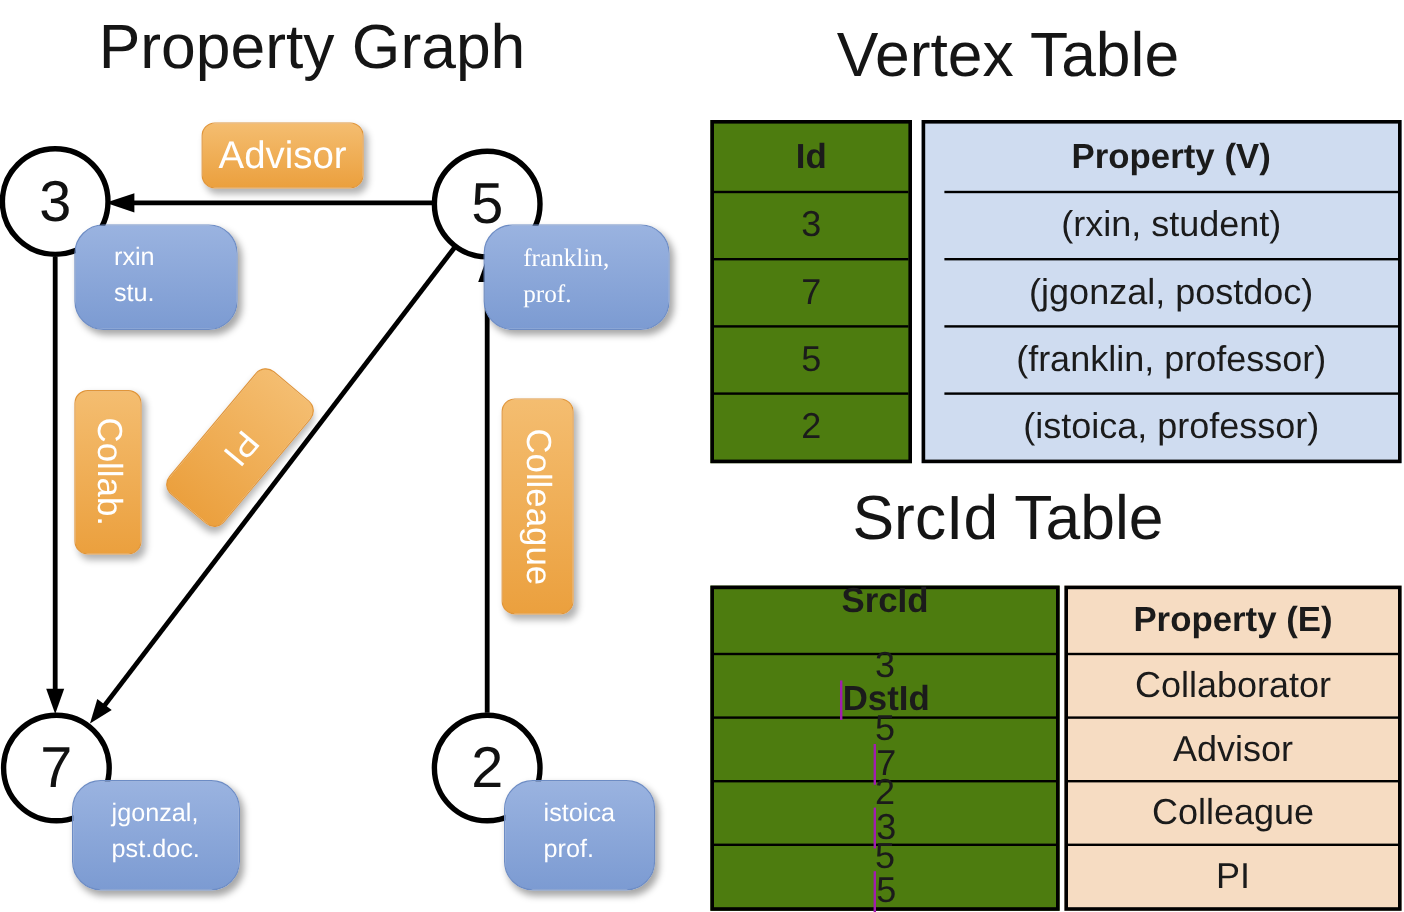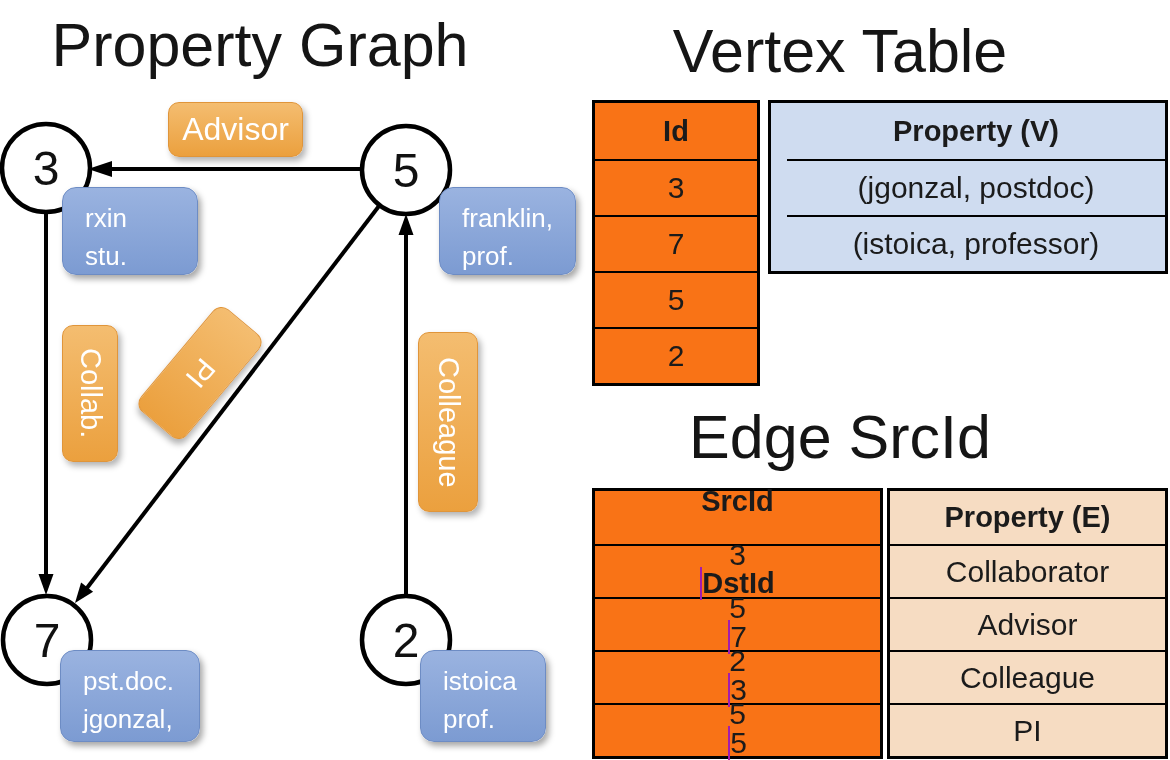--- a/index.html
+++ b/index.html
@@ -2,54 +2,54 @@
 <html><head>
 <meta charset="utf-8">
 <style>
   html,body{margin:0;padding:0;}
   body{
     width:1170px;height:760px;position:relative;background:#ffffff;
     font-family:"Liberation Sans", sans-serif;color:#1b1b1b;overflow:hidden;
   }
   .abs{position:absolute;}
   
-  .big-title{font-size:61px;font-weight:300;letter-spacing:0px;text-align:center;color:#151515;white-space:nowrap;}
+  .big-title{font-size:52px;font-weight:300;letter-spacing:0px;text-align:center;color:#151515;white-space:nowrap;}
   #graph-title{top:10px;left:10px;width:500px;}
   #vertex-title{top:16px;left:580px;width:520px;}
   #edge-title{top:402px;left:580px;width:520px;}
   
   #graph-svg{top:0;left:0;}
   .node-label{
     width:90px;height:90px;display:flex;align-items:center;justify-content:center;
     font-size:48px;color:#111;font-weight:300;
   }
   .prop-box{
     background:linear-gradient(180deg,#9ab3e0 0%,#7c9bd2 100%);
-    border:1px solid #6d8cc4;border-radius:14px;
+    border:1px solid #6d8cc4;border-radius:24px;
     box-shadow:3px 4px 6px rgba(0,0,0,0.35);
-    color:#ffffff;font-size:26px;line-height:1.45;
-    padding:12px 10px 10px 22px;box-sizing:border-box;
+    color:#ffffff;font-size:21px;line-height:1.45;
+    padding:12px 10px 10px 32px;box-sizing:border-box;
   }
   .edge-label{
     background:linear-gradient(180deg,#f4bd70 0%,#eba03e 100%);
     border:1px solid #e0953a;border-radius:11px;
     box-shadow:3px 4px 6px rgba(0,0,0,0.3);
     color:#ffffff;display:flex;align-items:center;justify-content:center;
     box-sizing:border-box;
   }
   #advisor-box{left:168px;top:102px;width:135px;height:55px;font-size:32px;}
   #collab-box{left:62px;top:325px;width:56px;height:137px;font-size:29px;writing-mode:vertical-rl;}
   #colleague-box{left:418px;top:332px;width:60px;height:180px;font-size:29px;writing-mode:vertical-rl;}
   #pi-box{left:170px;top:306px;width:60px;height:134px;font-size:29px;writing-mode:vertical-rl;transform:rotate(40deg);}
   #rxin-box{left:62px;top:187px;width:136px;height:88px;}
-  #franklin-box{left:439px;top:187px;width:137px;height:88px;}
+  #franklin-box{left:403px;top:187px;width:155px;height:88px;font-family:Liberation Serif, serif;}
   #jgonzal-box{left:60px;top:650px;width:140px;height:92px;}
   #istoica-box{left:420px;top:650px;width:126px;height:92px;}
   
-  .tbl{border:3px solid #000;box-sizing:border-box;background:#f97316;}
+  .tbl{border:3px solid #000;box-sizing:border-box;background:#4d7c0f;}
   .tbl .row{height:54px;display:flex;align-items:center;justify-content:center;
     font-size:30px;border-top:2px solid #000;box-sizing:border-box;}
   .tbl .row:first-child{border-top:none;}
   .tbl .row.hdr{font-weight:bold;font-size:29px;}
   .tbl .cell{flex:1;height:100%;display:flex;align-items:center;justify-content:center;box-sizing:border-box;}
   .tbl .cell + .cell{border-left:2px solid #a21caf;}
   #vt-id{left:592px;top:100px;width:168px;}
   #vt-prop{left:768px;top:100px;width:400px;padding-left:16px;}
   #vt-id .row{height:56px;}
   #vt-prop .row{height:56px;}
@@ -102,44 +102,46 @@
 
 <div class="abs prop-box" id="rxin-box">
   <div>rxin</div>
   <div>stu.</div>
 </div>
 <div class="abs prop-box" id="franklin-box">
   <div>franklin,</div>
   <div>prof.</div>
 </div>
 <div class="abs prop-box" id="jgonzal-box">
+  <div>jgonzal,</div>
   <div>pst.doc.</div>
-  <div>jgonzal,</div>
 </div>
 <div class="abs prop-box" id="istoica-box">
   <div>istoica</div>
   <div>prof.</div>
 </div>
 
 <div class="abs big-title" id="vertex-title">Vertex Table</div>
 
 <div class="abs tbl" id="vt-id">
   <div class="row hdr">Id</div>
   <div class="row">3</div>
   <div class="row">7</div>
   <div class="row">5</div>
   <div class="row">2</div>
 </div>
 <div class="abs tbl" id="vt-prop">
   <div class="row hdr">Property (V)</div>
+  <div class="row">(rxin, student)</div>
   <div class="row">(jgonzal, postdoc)</div>
+  <div class="row">(franklin, professor)</div>
   <div class="row">(istoica, professor)</div>
 </div>
 
-<div class="abs big-title" id="edge-title">Edge SrcId</div>
+<div class="abs big-title" id="edge-title">SrcId Table</div>
 
 <div class="abs tbl" id="et-ids">
   <div class="row hdr">
     <div class="cell">SrcId</div>
     <div class="cell">DstId</div>
   </div>
   <div class="row">
     <div class="cell">3</div>
     <div class="cell">7</div>
   </div>

